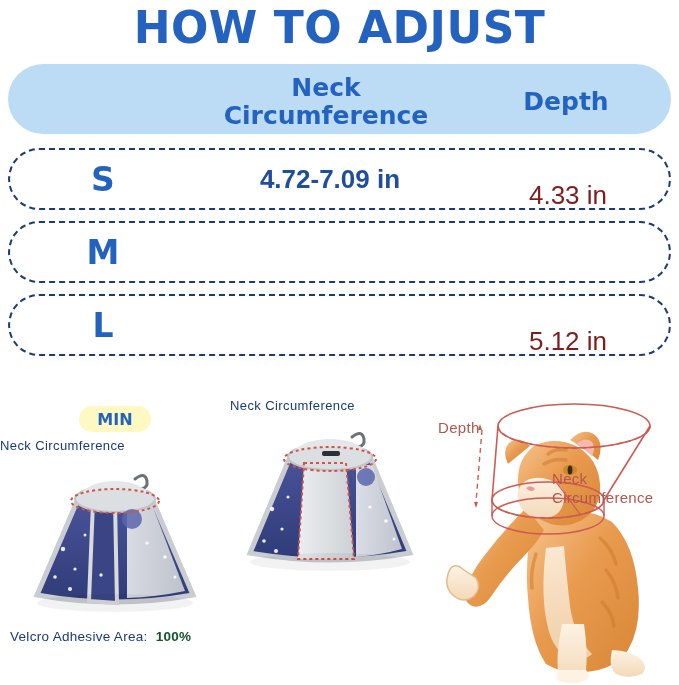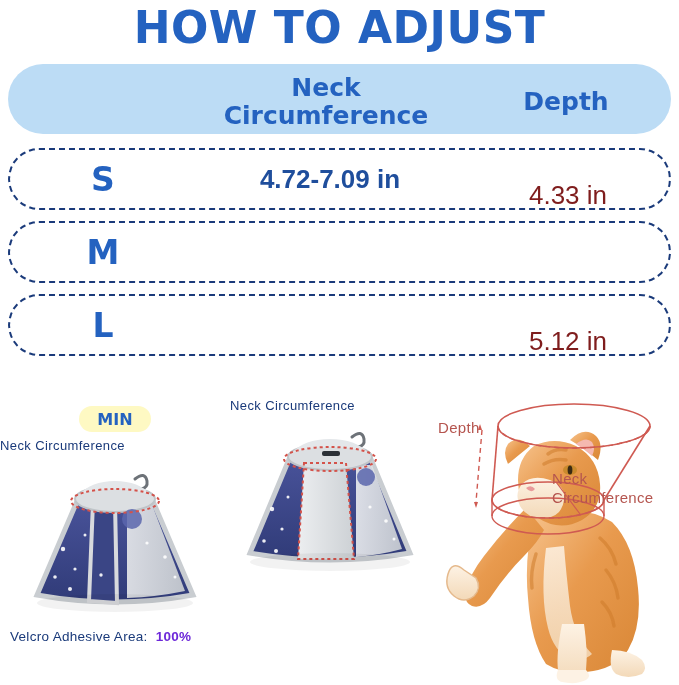--- a/index.html
+++ b/index.html
@@ -90,21 +90,21 @@
   .cone-svg { position: absolute; left: 50%; transform: translateX(-50%); top: 0; }
 
   
   .velcro {
     position: absolute; top: 629px;
     font-size: 13.5px; color: #1a3a7a; letter-spacing: 0.3px;
     white-space: nowrap;
   }
   .velcro-min { left: 10px; }
   .velcro-max { left: 238px; }
-  .velcro .pct { color: #6d28d9; font-weight: 700; margin-left: 8px; }
+  .velcro .pct { color: #14532d; font-weight: 700; margin-left: 8px; }
 
   
   .cat-panel { position: absolute; left: 430px; top: 388px; width: 249px; height: 297px; }
   .cat-svg { position: absolute; left: 0; top: 0; }
   .lbl-depth {
     position: absolute; left: 8px; top: 31px;
     font-size: 15px; color: #b5554f; letter-spacing: .3px;
   }
   .lbl-neck {
     position: absolute; left: 122px; top: 82px;

